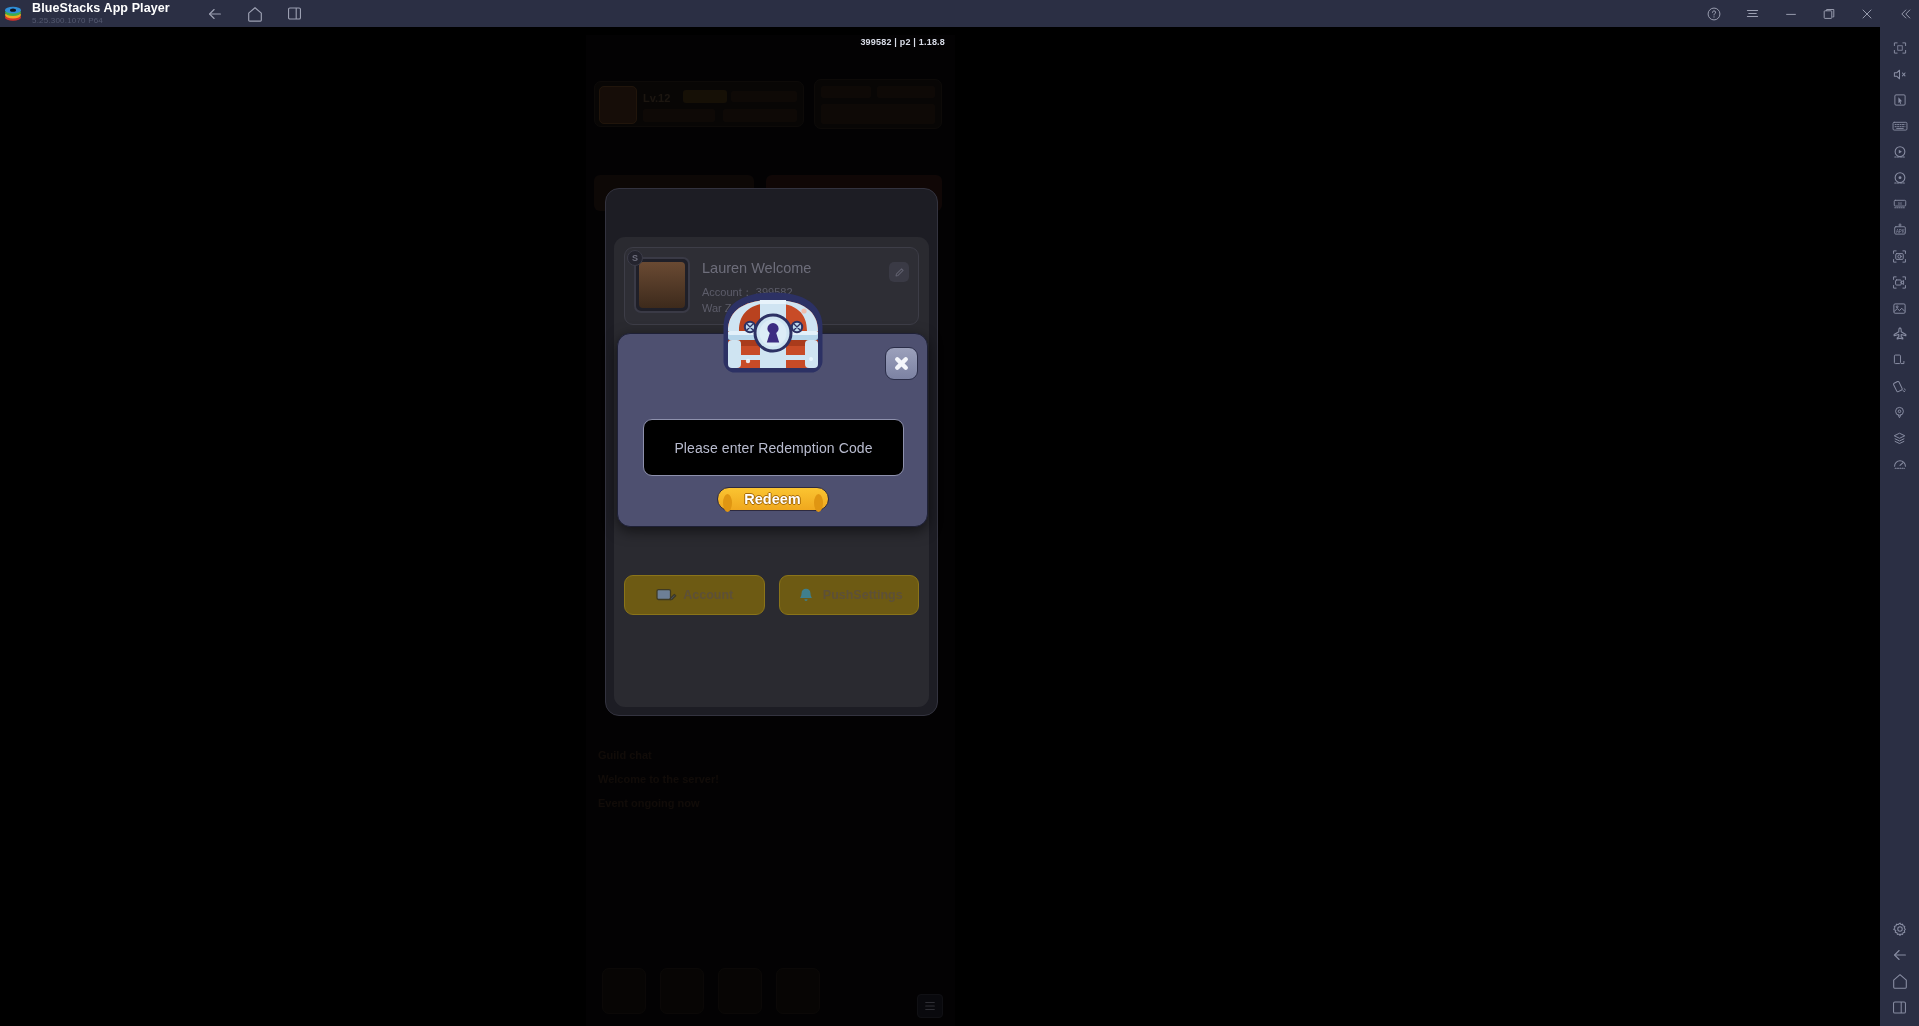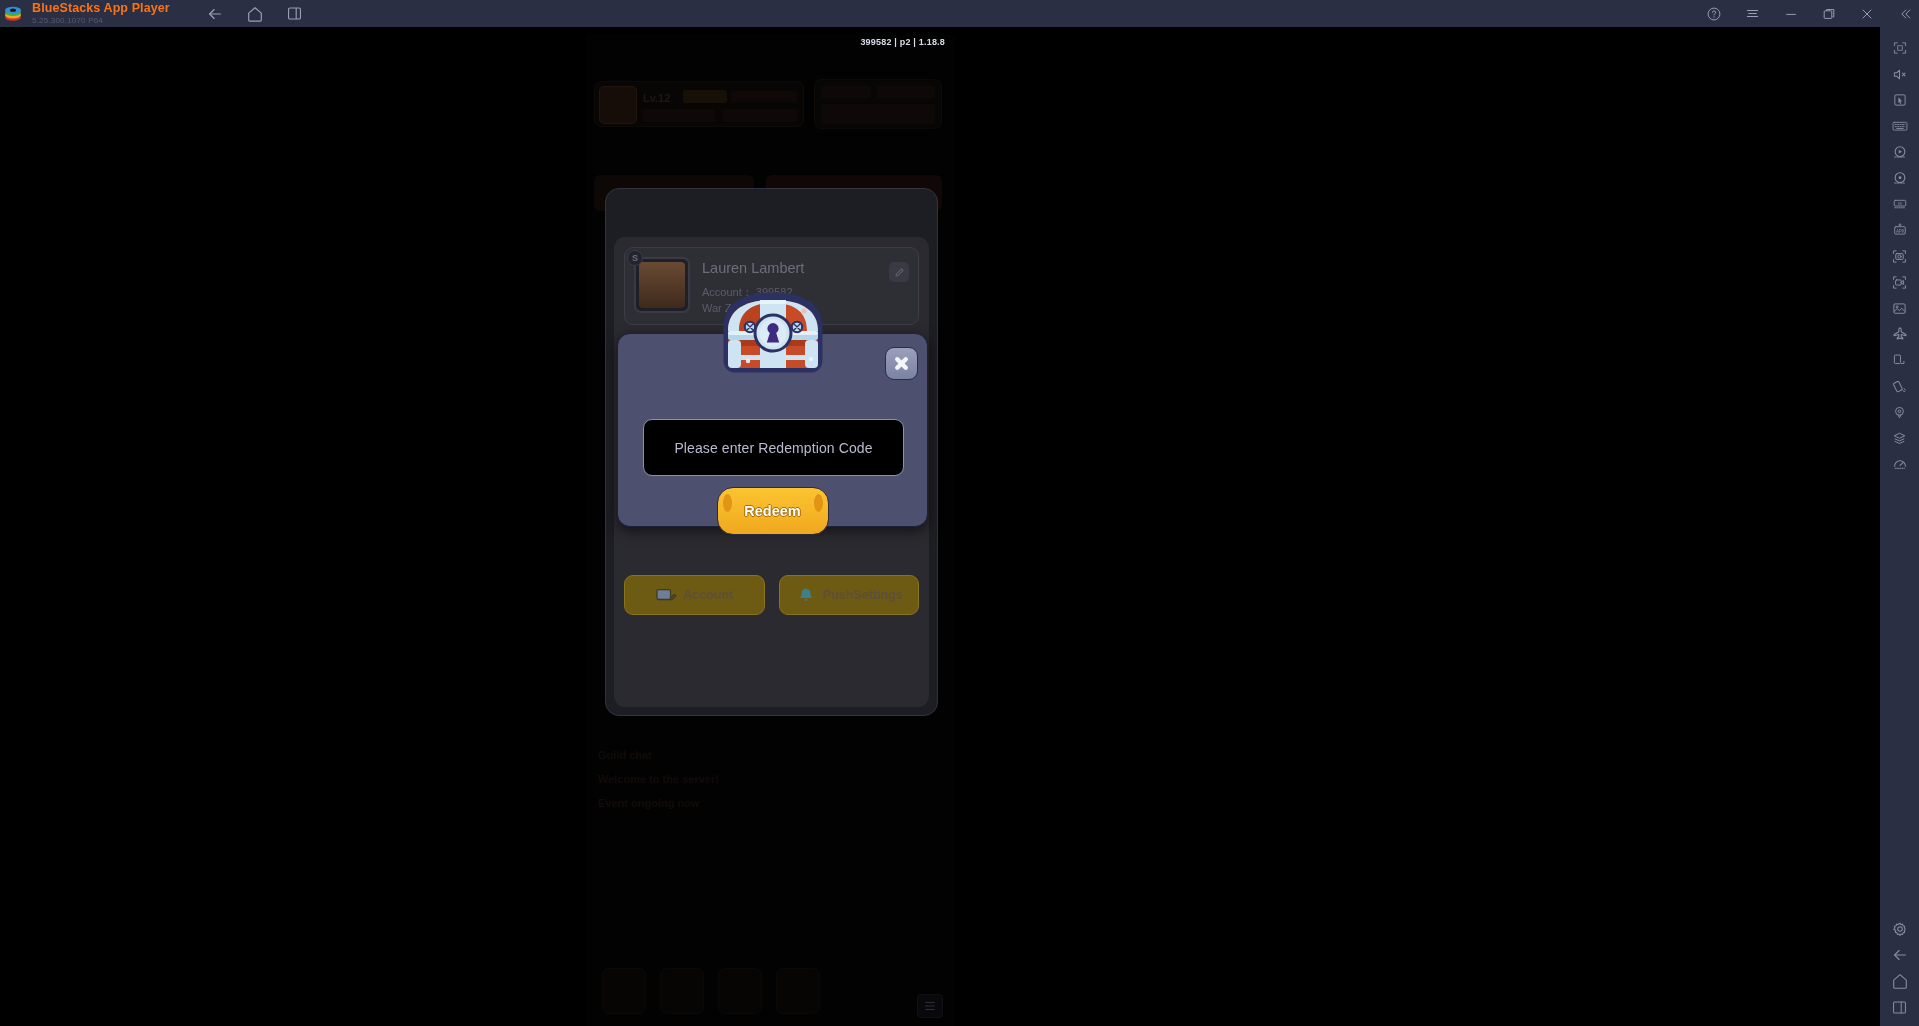--- a/index.html
+++ b/index.html
@@ -13,21 +13,21 @@
 
   
   .titlebar {
     position: absolute; left: 0; top: 0; width: 1919px; height: 27px;
     background: #2b2f४4;
     background: #2b2f44;
     display: flex; align-items: center;
   }
   .tb-logo { width: 26px; height: 27px; display: flex; align-items: center; justify-content: center; }
   .tb-titlewrap { margin-left: 6px; line-height: 1; }
-  .tb-title { color: #f97316; font-size: 12.5px; font-weight: bold; letter-spacing: .1px; }
+  .tb-title { color: #ffffff; font-size: 12.5px; font-weight: bold; letter-spacing: .1px; }
   .tb-version { color: #555a70; font-size: 8px; margin-top: 2px; letter-spacing: .2px; }
   .tb-navgroup { display: flex; align-items: center; gap: 22px; margin-left: 36px; }
   .tb-navgroup .ic, .tb-right .ic { opacity: .72; }
   .tb-right {
     position: absolute; right: 6px; top: 0; height: 27px;
     display: flex; align-items: center; gap: 22px;
   }
   .ic { display: flex; align-items: center; justify-content: center; cursor: default; }
   .ic svg { display: block; }
 
@@ -196,21 +196,21 @@
     border-radius: 9px;
     background: #000000;
     border: 1.5px solid #8e91ad;
     display: flex; align-items: center; justify-content: center;
   }
   .redeem-placeholder {
     color: #b9bccf; font-size: 14px; letter-spacing: .1px;
   }
   .redeem-btn {
     position: absolute; left: 50%; top: 153px; transform: translateX(-50%);
-    width: 112px; height: 48px; border-radius: 16px;
+    width: 112px; height: 24px; border-radius: 16px;
     background: linear-gradient(#fbc431, #f0a81e);
     border: 1.5px solid #2e2a3f;
     display: flex; align-items: center; justify-content: center;
   }
   .redeem-btn::before, .redeem-btn::after {
     content: ""; position: absolute; top: 6px; width: 9px; height: 18px;
     background: #e09612; border-radius: 50%;
   }
   .redeem-btn::before { left: 5px; }
   .redeem-btn::after { right: 5px; }
@@ -511,21 +511,21 @@
     <div class="game-status">399582 | p2 | 1.18.8</div>
 
     <div class="settings-panel">
 
       <div class="settings-body">
         <div class="account-card">
           <div class="avatar-frame">
             <div class="avatar-inner"></div>
           </div>
           <div class="avatar-badge">S</div>
-          <div class="acct-name">Lauren Lambert</div>
+          <div class="acct-name">Lauren Welcome</div>
           <div class="acct-line l1">Account：  399582</div>
           <div class="acct-line l2">War Zone：  Area1</div>
           <div class="edit-btn">
             <svg width="11" height="11" viewBox="0 0 14 14" fill="none" stroke="#5e5e6c" stroke-width="1.4" stroke-linecap="round" stroke-linejoin="round">
               <path d="M9.6 2.4l2 2L5.2 10.8 2.6 11.4l.6-2.6z"></path>
             </svg>
           </div>
         </div>
 
         <div class="settings-actions">

